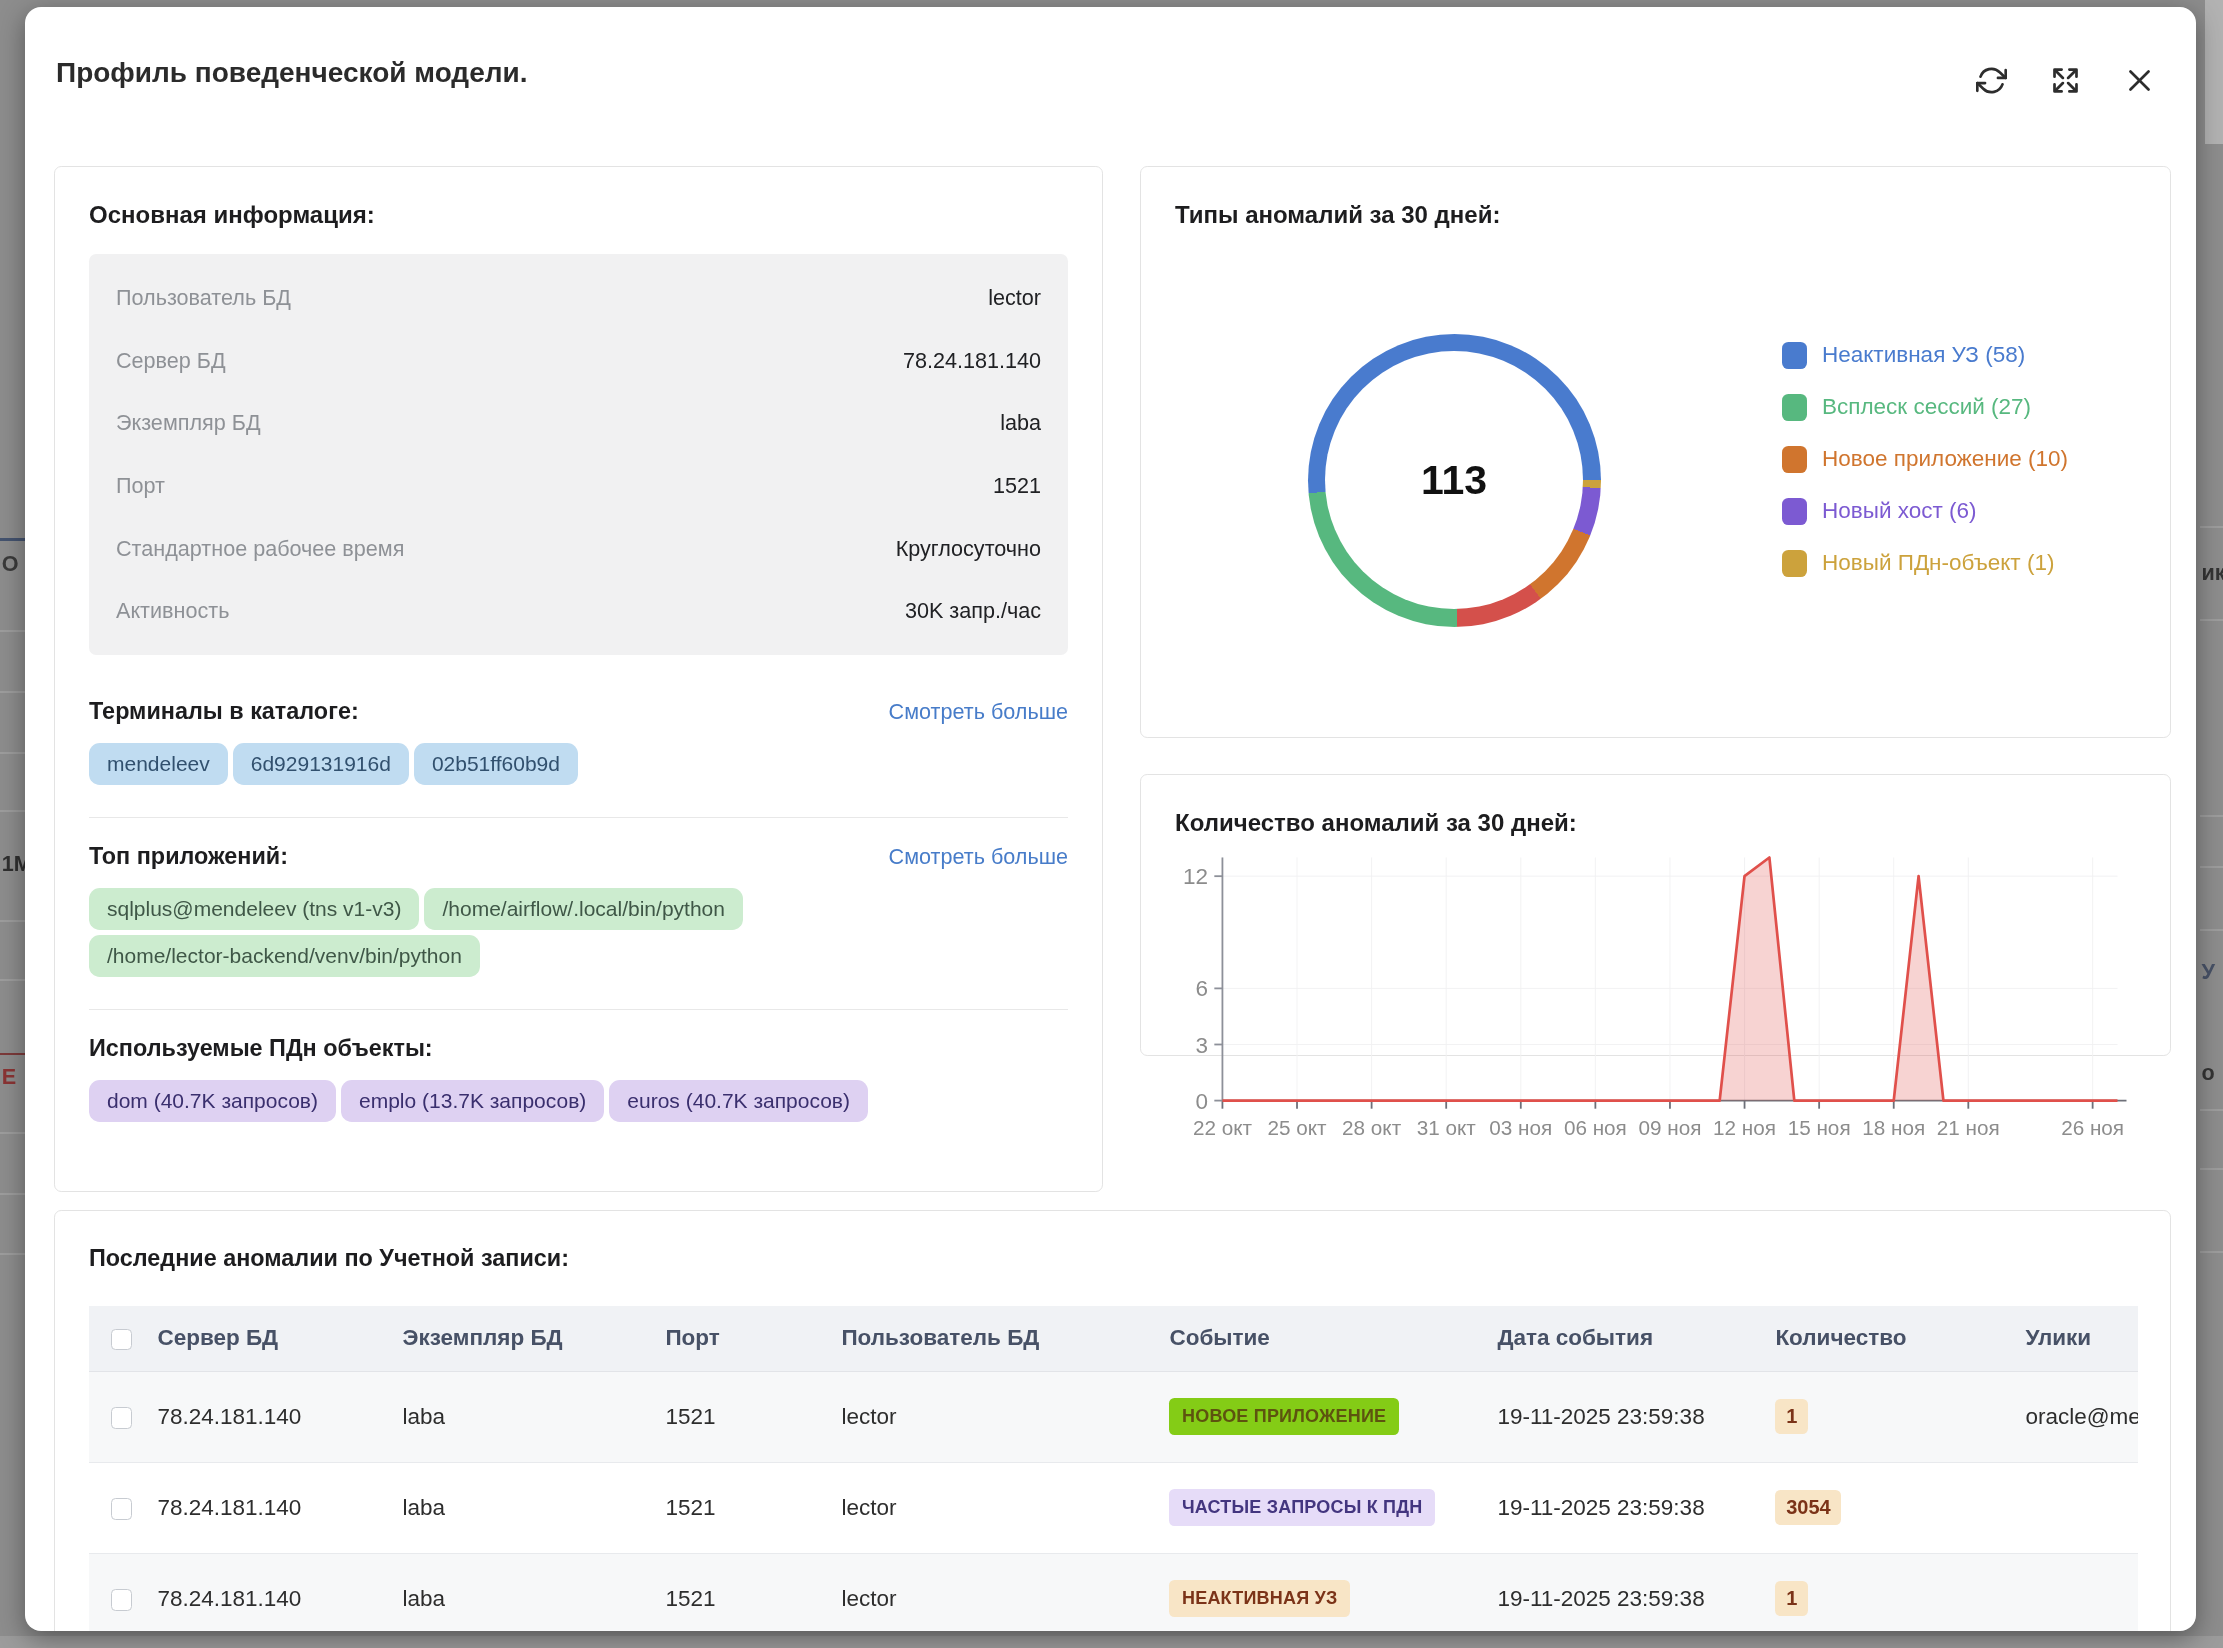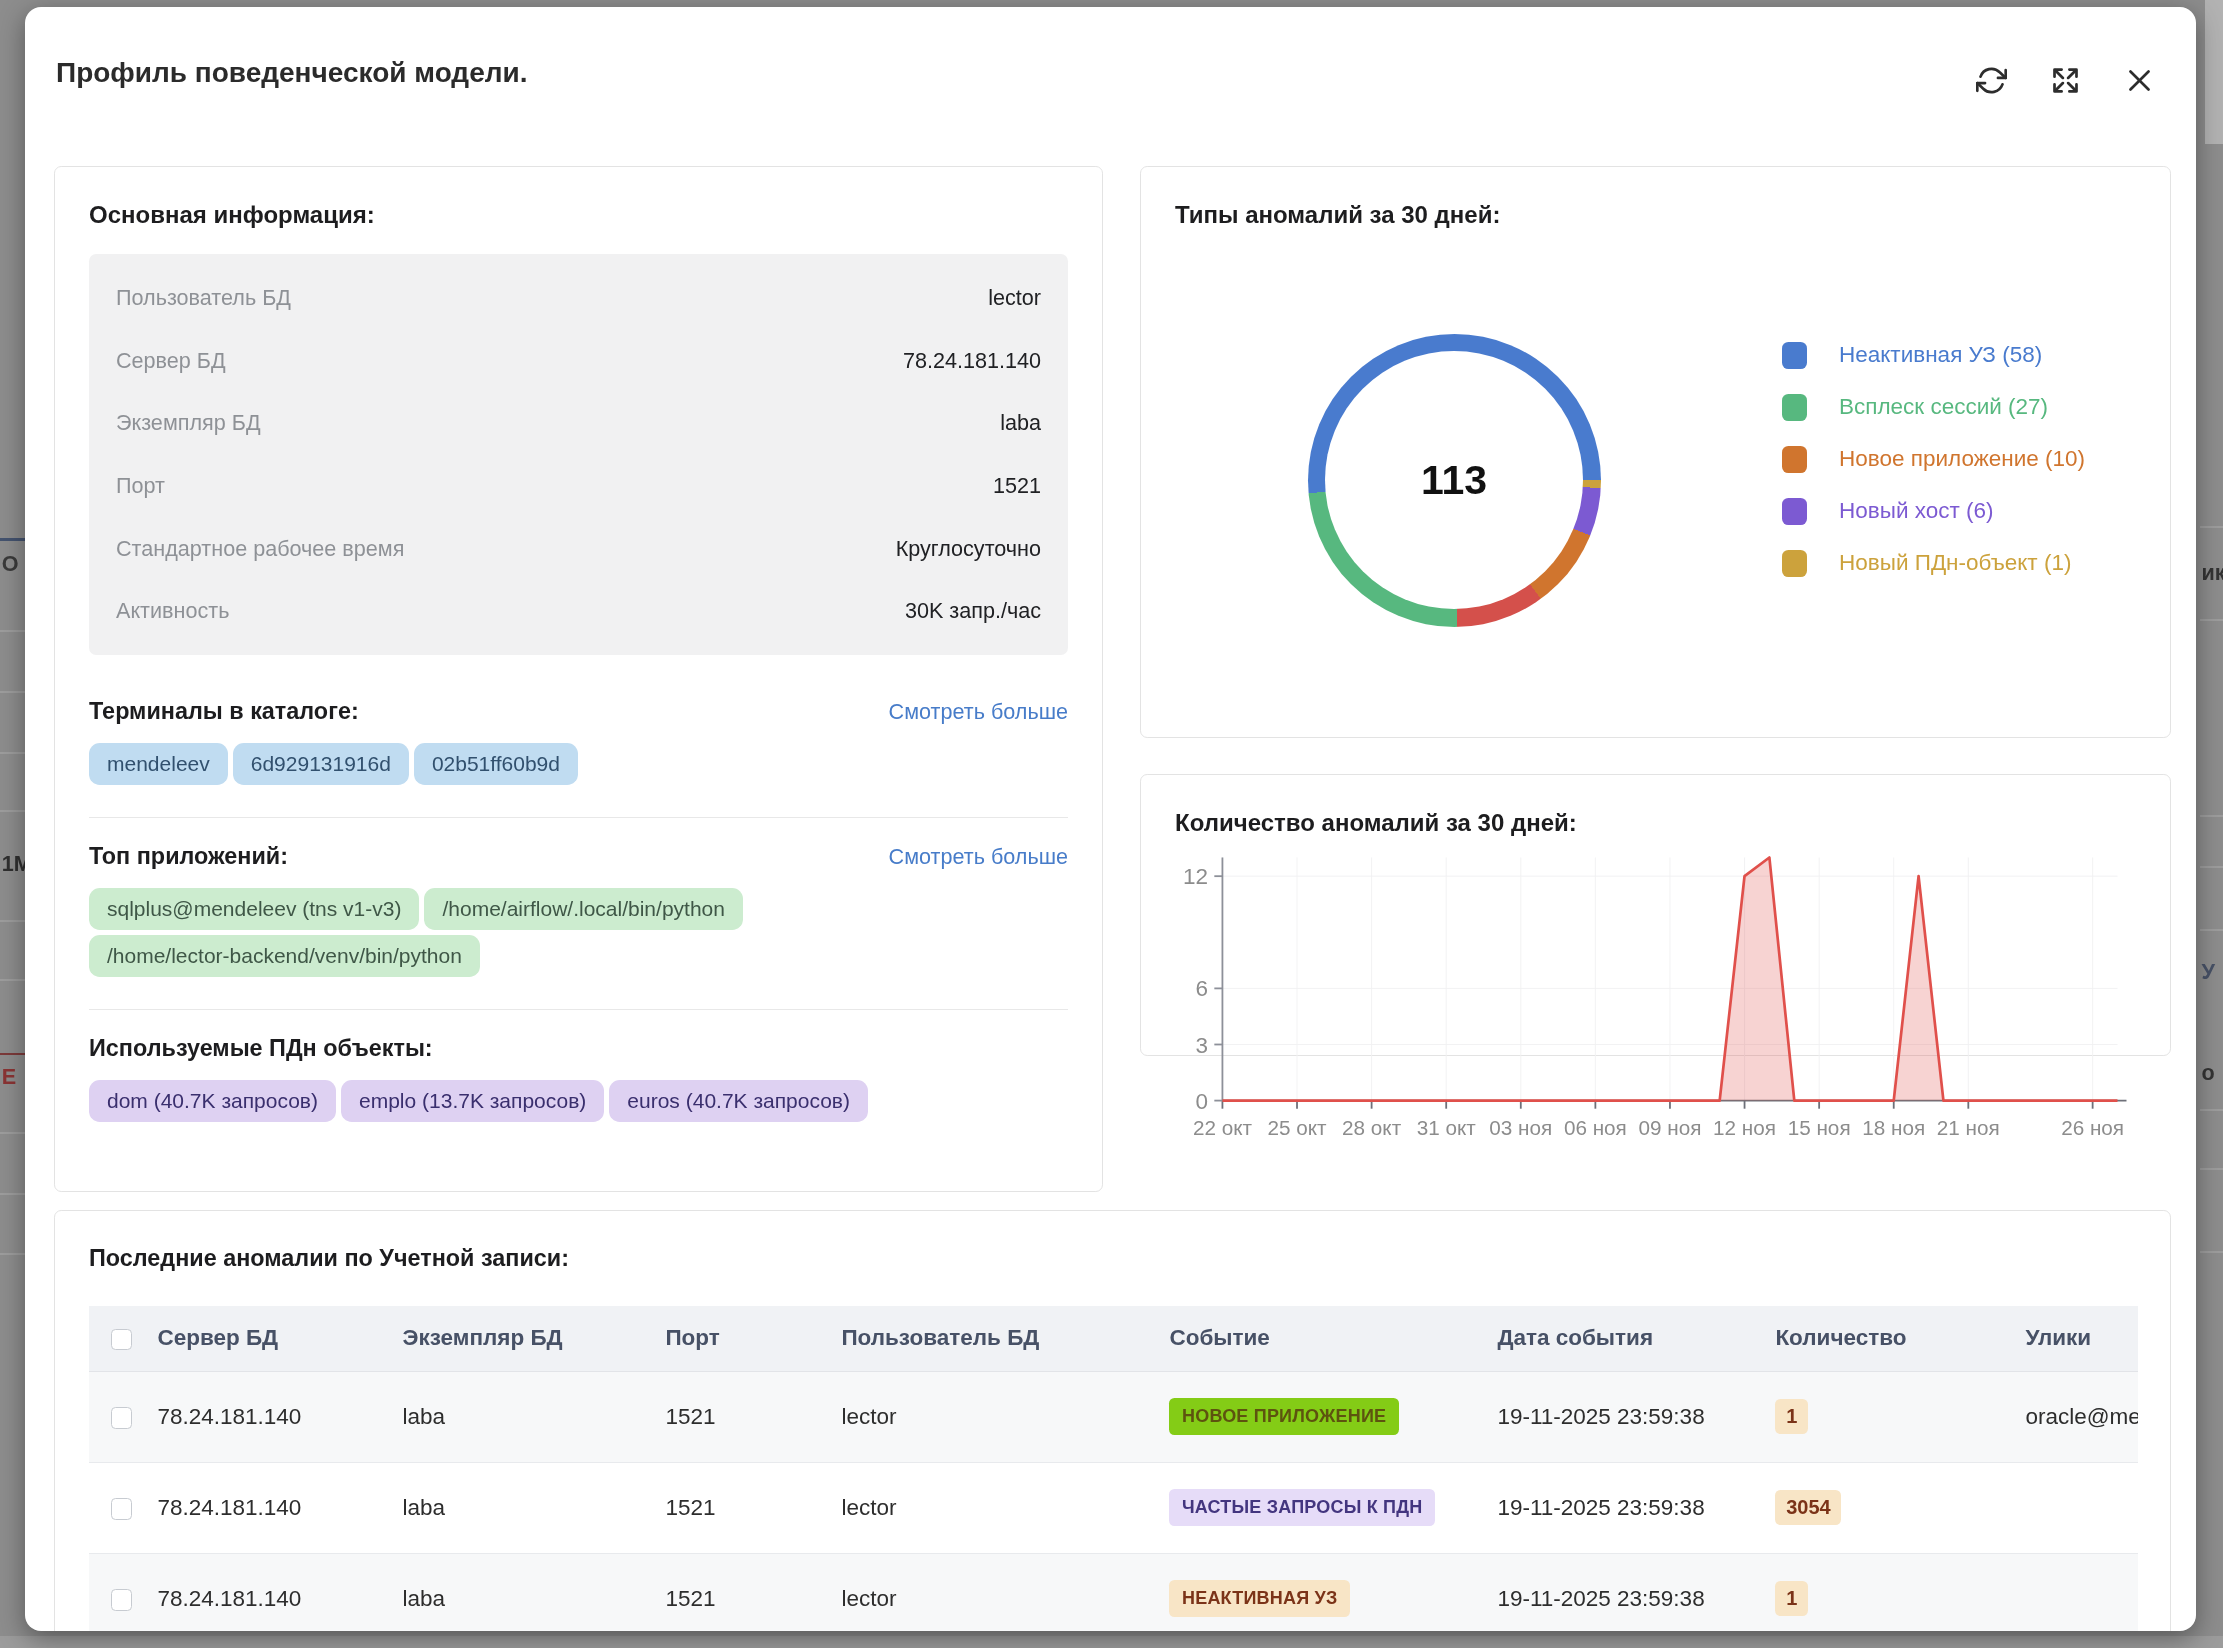--- a/index.html
+++ b/index.html
@@ -49,21 +49,21 @@
   .pill.purple { background:#ded1f2; color:#3a2f6e; }
   hr.div { border:none; border-top:0.9px solid #e8e8e8; margin:32px 0 25px 0; }
   .card-left h3.solo { margin-top:16px; }
 
   
   .donut { position:absolute; left:167px; top:167px; width:293px; height:293px; border-radius:50%; }
   .donut-hole { position:absolute; left:17px; top:17px; width:258px; height:258px; border-radius:50%; background:#fff;
                 display:flex; align-items:center; justify-content:center; }
   .donut-total { font-size:41px; font-weight:bold; color:#111; }
   .legend { position:absolute; left:641px; top:162px; display:flex; flex-direction:column; }
-  .legend-item { height:52px; display:flex; align-items:center; gap:32px; cursor:pointer; }
+  .legend-item { height:52px; display:flex; align-items:center; gap:15px; cursor:pointer; }
   .legend-swatch { width:25px; height:27px; border-radius:6.3px; flex:0 0 auto; }
   .legend-label { font-size:22.5px; }
 
   
   .card-line h2 { margin-bottom:0; }
   .card-line svg { position:absolute; left:21.6px; top:76px; }
 
   
   .card-table h2 { font-size:23.4px; font-weight:bold; }
   .anomaly-table { position:absolute; left:34px; top:95px; width:2049px; border-collapse:collapse; table-layout:fixed; }

